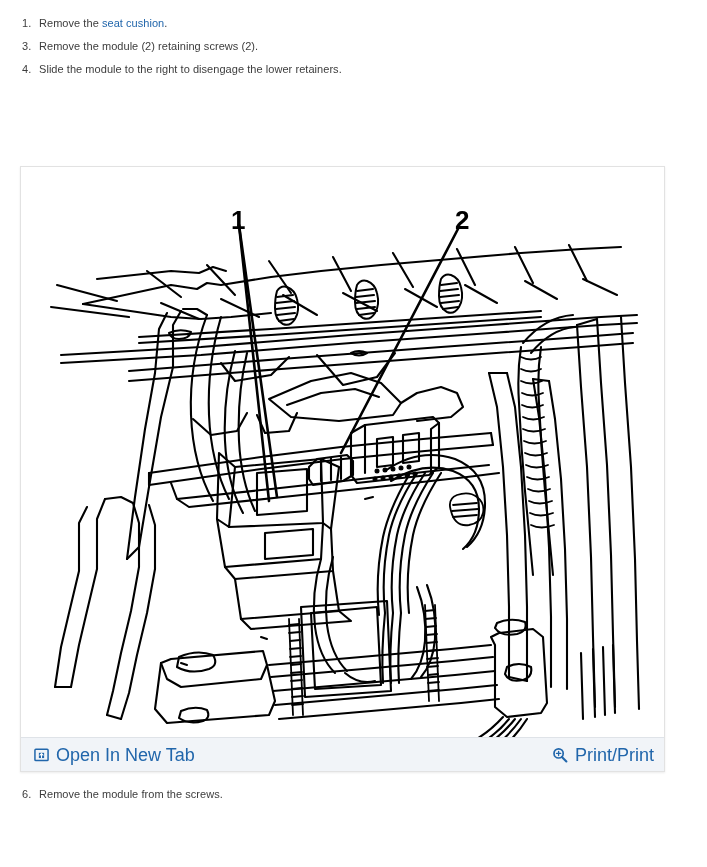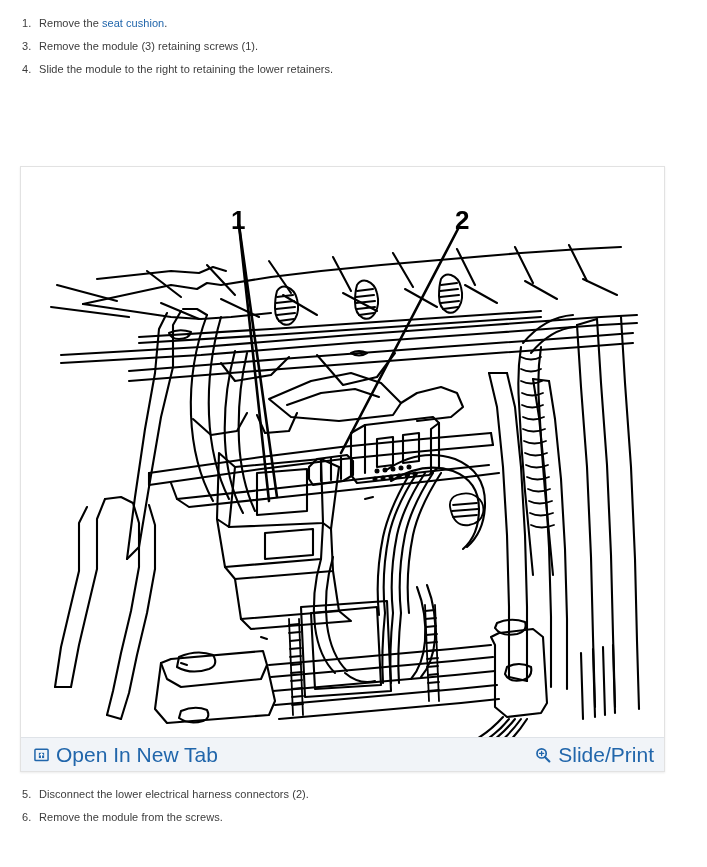--- a/index.html
+++ b/index.html
@@ -82,21 +82,21 @@
     display: flex;
     align-items: center;
     justify-content: space-between;
     padding: 0 10px 0 12px;
   }
   .tool-btn {
     display: flex;
     align-items: center;
     gap: 7px;
     color: #2166ab;
-    font-size: 21px;
+    font-size: 18px;
     cursor: pointer;
     line-height: 1;
     white-space: nowrap;
   }
   .tool-btn .glyph {
     display: inline-flex;
     align-items: center;
     justify-content: center;
     width: 16px;
     height: 16px;
@@ -115,24 +115,24 @@
   #callout-2 { left: 434px; top: 40px; }
 </style>
 </head>
 <body>
 
 <div class="steps top">
   <div class="step-line">
     <span class="step-num">1.</span><span>Remove the </span><a class="link" href="#">seat cushion</a><span>.</span>
   </div>
   <div class="step-line">
-    <span class="step-num">3.</span><span>Remove the module (3) retaining screws (1).</span>
+    <span class="step-num">3.</span><span>Remove the module (2) retaining screws (2).</span>
   </div>
   <div class="step-line">
-    <span class="step-num">4.</span><span>Slide the module to the right to retaining the lower retainers.</span>
+    <span class="step-num">4.</span><span>Slide the module to the right to disengage the lower retainers.</span>
   </div>
 </div>
 
 <div class="figure-card">
 
   <div class="figure-canvas">
     <svg width="643" height="570" viewBox="0 0 643 570" xmlns="http://www.w3.org/2000/svg">
       <rect x="0" y="0" width="643" height="570" fill="#ffffff"></rect>
       <g fill="none" stroke="#000000" stroke-width="2.1" stroke-linecap="round" stroke-linejoin="round">
 
@@ -380,26 +380,23 @@
     </div>
 
     <div class="tool-btn">
       <span class="glyph">
         <svg width="16" height="16" viewBox="0 0 16 16" xmlns="http://www.w3.org/2000/svg">
           <circle cx="6.6" cy="6.4" r="4.6" fill="none" stroke="#2166ab" stroke-width="1.7"></circle>
           <path d="M9.9 9.9 L14.4 14.4" stroke="#2166ab" stroke-width="2.1" stroke-linecap="round"></path>
           <path d="M6.6 4.3 L6.6 8.5 M4.5 6.4 L8.7 6.4" stroke="#2166ab" stroke-width="1.3" stroke-linecap="round"></path>
         </svg>
       </span>
-      <span>Slide/Print</span>
+      <span>Print/Print</span>
     </div>
 
   </div>
 </div>
 
 <div class="steps bottom">
   <div class="step-line">
-    <span class="step-num">5.</span><span>Disconnect the lower electrical harness connectors (2).</span>
-  </div>
-  <div class="step-line">
     <span class="step-num">6.</span><span>Remove the module from the screws.</span>
   </div>
 </div>
 
 </body></html>

